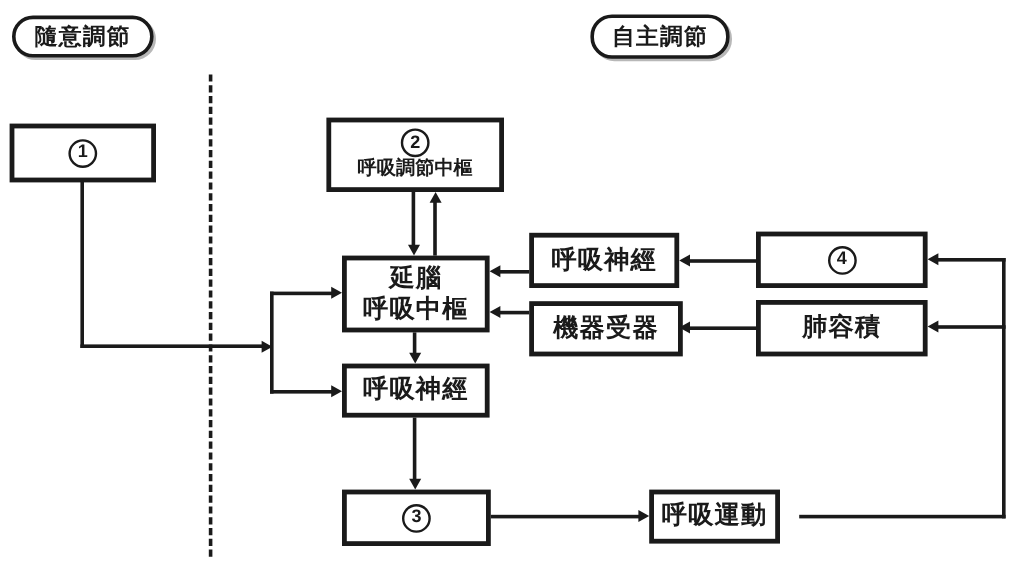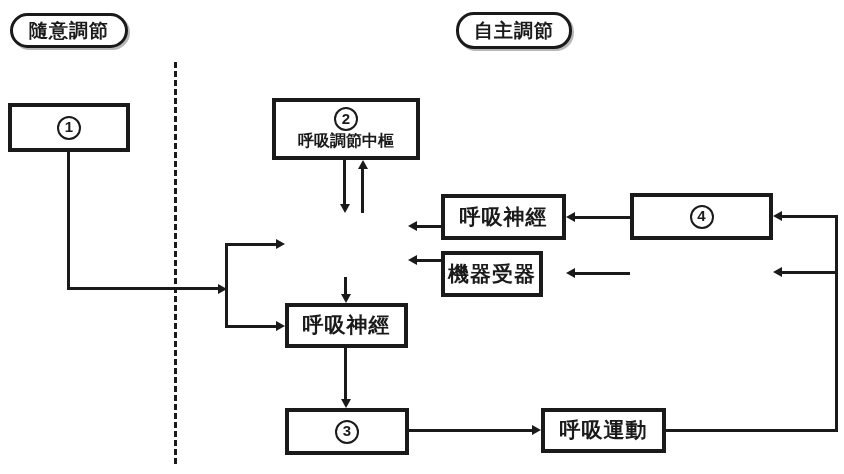--- a/index.html
+++ b/index.html
@@ -34,58 +34,65 @@
   .arrow.u{border-left:5px solid transparent;border-right:5px solid transparent;border-bottom:9px solid var(--ink);}
 </style>
 </head>
 <body>
 
 <div id="stage">
 
   <div class="pill" style="left:10px;top:13px;width:118px;height:35px;">
     <span>隨意調節</span>
   </div>
-  <div class="pill" style="left:456px;top:12px;width:116px;height:37px;justify-content:center;">
+  <div class="pill" style="left:492px;top:12px;width:116px;height:37px;justify-content:center;">
     <span>自主調節</span>
   </div>
 
   <div class="dash" style="left:174px;top:62px;height:402px;"></div>
 
   <div class="node" style="left:8px;top:103px;width:122px;height:49px;">
     <span class="circ">1</span>
   </div>
 
   <div class="node" style="left:272px;top:98px;width:148px;height:62px;">
     <span class="circ">2</span>
     <span class="t t6">呼吸調節中樞</span>
   </div>
 
+  <div class="node" style="left:285px;top:213px;width:123px;height:64px;">
+    <span class="t">延腦</span>
+    <span class="t">呼吸中樞</span>
+  </div>
 
   <div class="node" style="left:441px;top:194px;width:125px;height:46px;">
     <span class="t">呼吸神經</span>
   </div>
 
-  <div class="node" style="left:441px;top:251px;width:102px;height:46px;">
+  <div class="node" style="left:441px;top:251px;width:128px;height:46px;">
     <span class="t">機器受器</span>
   </div>
 
   <div class="node" style="left:630px;top:193px;width:143px;height:47px;">
     <span class="circ">4</span>
   </div>
 
+  <div class="node" style="left:630px;top:250px;width:143px;height:47px;">
+    <span class="t">肺容積</span>
+  </div>
 
   <div class="node" style="left:285px;top:303px;width:123px;height:45px;text-align:center;">
     <span class="t">呼吸神經</span>
   </div>
 
   <div class="node" style="left:285px;top:408px;width:124px;height:47px;">
     <span class="circ">3</span>
   </div>
 
-  <div class="node" style="left:541px;top:408px;width:125px;height:45px;">
+  <div class="node" style="left:541px;top:408px;width:109px;height:45px;">
     <span class="t">呼吸運動</span>
   </div>
 
   <div class="line" style="left:67px;top:151px;width:3px;height:139px;"></div>
   <div class="line" style="left:67px;top:287px;width:152px;height:3px;"></div>
   <div class="arrow r" style="left:218px;top:284px;"></div>
 
   <div class="line" style="left:225px;top:243px;width:3px;height:85px;"></div>
   <div class="line" style="left:225px;top:243px;width:52px;height:3px;"></div>
   <div class="arrow r" style="left:276px;top:239px;"></div>

